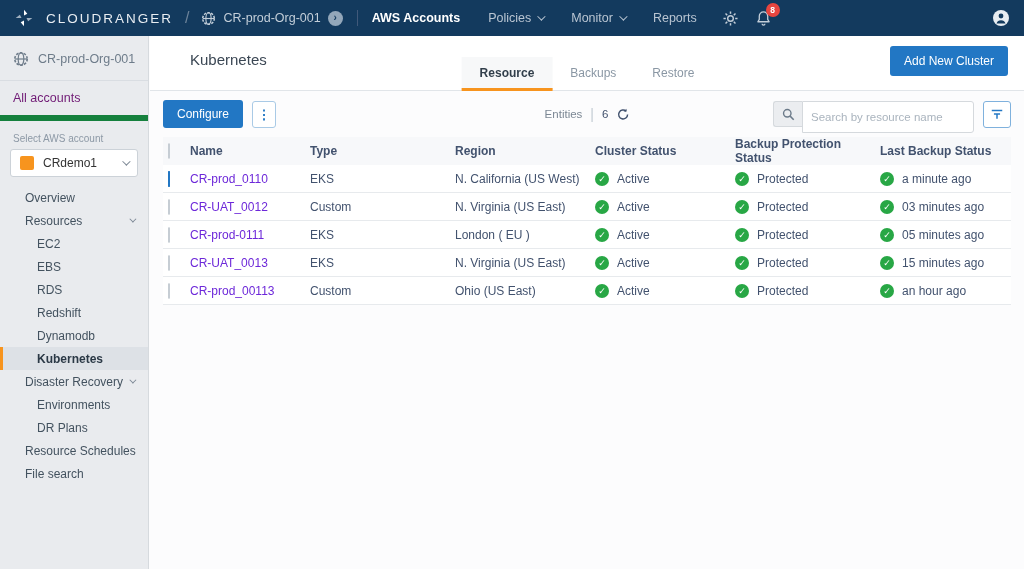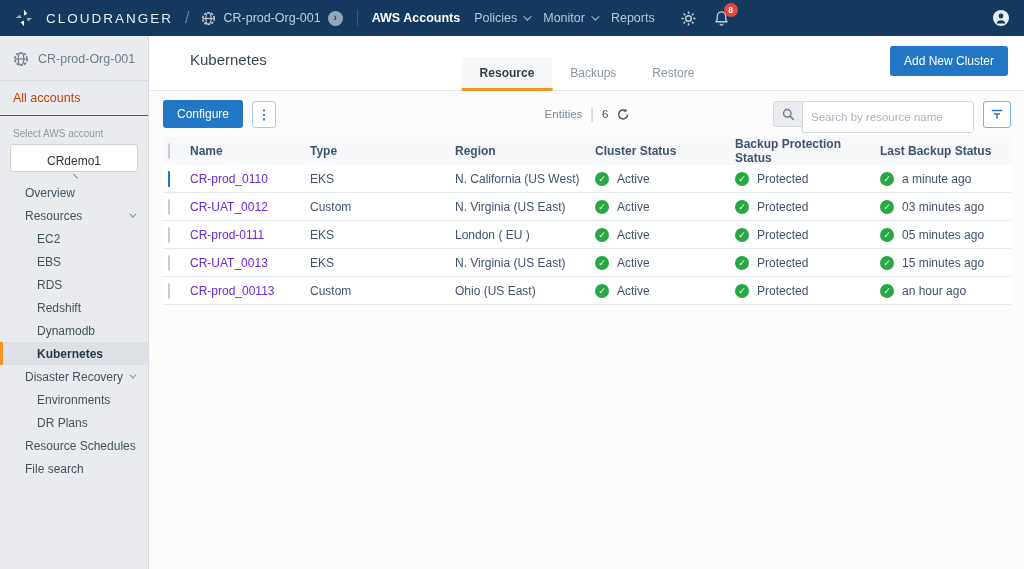--- a/index.html
+++ b/index.html
@@ -10,43 +10,43 @@
   .navbar { position:absolute; top:0; left:0; width:1024px; height:36px;
     background:#133a5e; display:flex; align-items:center; padding:12px 14px; color:#c3ced9; }
   .logo { width:20px; height:20px; flex:0 0 auto; cursor:pointer; }
   .brand { margin-left:12px; font-size:13.5px; letter-spacing:2px; color:#e8edf2; cursor:pointer; }
   .crumb-slash { margin:0 12px; font-size:16px; color:#6c839a; font-weight:300; }
   .crumb { display:flex; align-items:center; gap:7px; font-size:12.5px; color:#c3ced9; }
   .circle-chev { width:15px; height:15px; border-radius:50%; background:#93a7ba; color:#133a5e;
     font-size:10px; font-weight:bold; display:flex; align-items:center; justify-content:center;
     cursor:pointer; line-height:1; }
   .nav-divider { width:1px; height:16px; background:#41597a; margin:0 14px; }
-  .nav-items { display:flex; gap:14px; }
+  .nav-items { display:flex; gap:28px; }
   .nav-item { font-size:12.5px; color:#b9c5d2; cursor:pointer; display:flex; align-items:center; gap:6px; }
   .nav-item.active { color:#ffffff; font-weight:bold; }
   .chev-down { width:6px; height:6px; border-right:1.5px solid currentColor;
     border-bottom:1.5px solid currentColor; transform:rotate(45deg) translateY(-2px); display:inline-block; }
   .nav-icons { display:flex; align-items:center; gap:18px; margin-left:26px; }
   .icon-btn { position:relative; cursor:pointer; display:flex; align-items:center; }
   .badge { position:absolute; top:-7px; right:-9px; min-width:14px; height:14px; border-radius:8px;
     background:#e8453f; color:#fff; font-size:8.5px; font-weight:bold; display:flex;
     align-items:center; justify-content:center; padding:0 3px; }
   .nav-spacer { flex:1; }
   .avatar { cursor:pointer; display:flex; align-items:center; }
 
   
   .sidebar { position:absolute; top:36px; left:0; width:149px; bottom:0;
     background:#e9ebee; border-right:1px solid #d6dade; }
   .org-row { display:flex; align-items:center; gap:9px; padding:15px 12px 13px 13px;
     color:#6e7c8a; font-size:12.5px; border-bottom:1px solid #d9dde2; }
-  .all-accounts { padding:10px 13px; font-size:12.5px; color:#c2410c;
-    border-bottom:1px solid #15803d; cursor:pointer; }
+  .all-accounts { padding:10px 13px; font-size:12.5px; color:#701a75;
+    border-bottom:6px solid #15803d; cursor:pointer; }
   .select-label { padding:12px 13px 5px; font-size:10px; color:#8d99a6; }
   .account-select { margin:0 10px; background:#fff; border:1px solid #ccd2d8; border-radius:3px;
-    height:28px; display:flex; align-items:center; padding:0 9px; gap:9px; cursor:pointer;flex-direction:column; }
+    height:28px; display:flex; align-items:center; padding:0 9px; gap:9px; cursor:pointer; }
   .acct-swatch { width:14px; height:14px; background:#f7941e; border-radius:2px; }
   .account-select .acct-name { font-size:12px; color:#333; flex:1; }
   .account-select .chev-down { color:#7b8794; }
   .menu { margin-top:9px; }
   .menu-item { height:23px; display:flex; align-items:center; font-size:12px; color:#43525f;
     cursor:pointer; padding-left:22px; border-left:3px solid transparent; position:relative; }
   .menu-item.lvl1 { padding-left:34px; }
   .menu-item.selected { background:#dde1e6; border-left-color:#f7941e; font-weight:bold; color:#2b3946; }
   .menu-item .chev-down { position:absolute; right:14px; color:#7b8794; width:5px; height:5px; }
 

